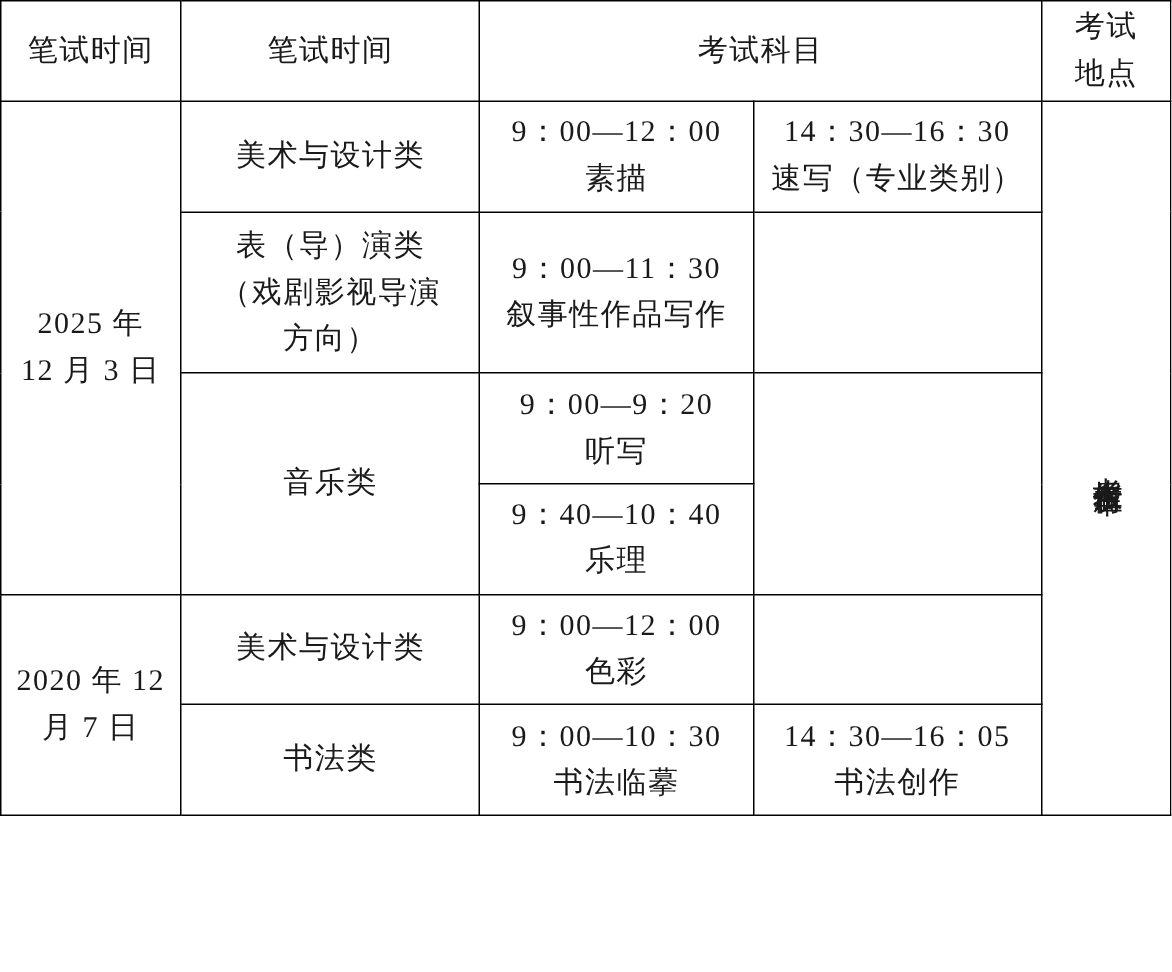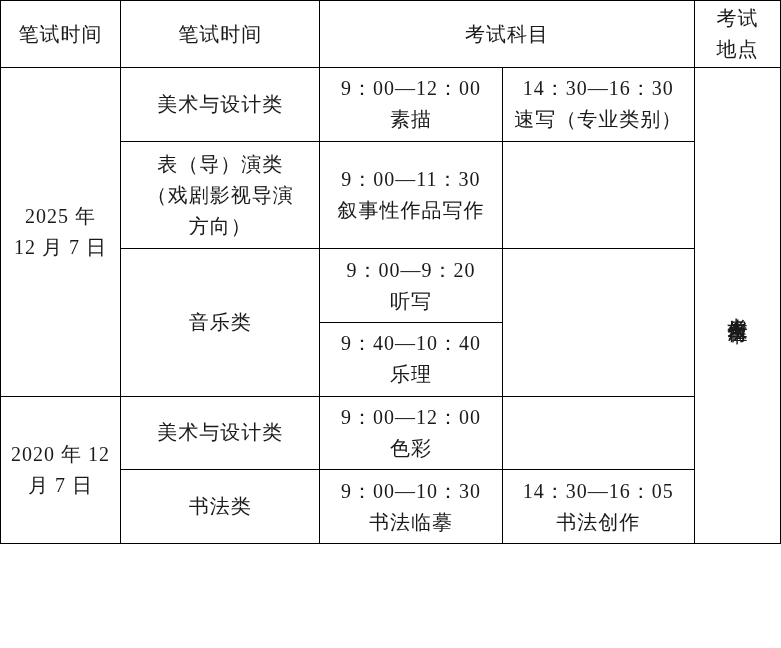--- a/index.html
+++ b/index.html
@@ -106,21 +106,21 @@
           <span>考试</span>
           <span>地点</span>
         </th>
       </tr>
     </thead>
     <tbody>
 
       <tr>
         <td class="time-cell two-line" rowspan="4">
           <span>2025 年</span>
-          <span>12 月 7 日</span>
+          <span>12 月 3 日</span>
         </td>
         <td class="cat-cell">美术与设计类</td>
         <td class="sub-cell two-line">
           <span class="nowrap">9：00—12：00</span>
           <span>素描</span>
         </td>
         <td class="sub-cell two-line">
           <span class="nowrap">14：30—16：30</span>
           <span>速写（专业类别）</span>
         </td>

